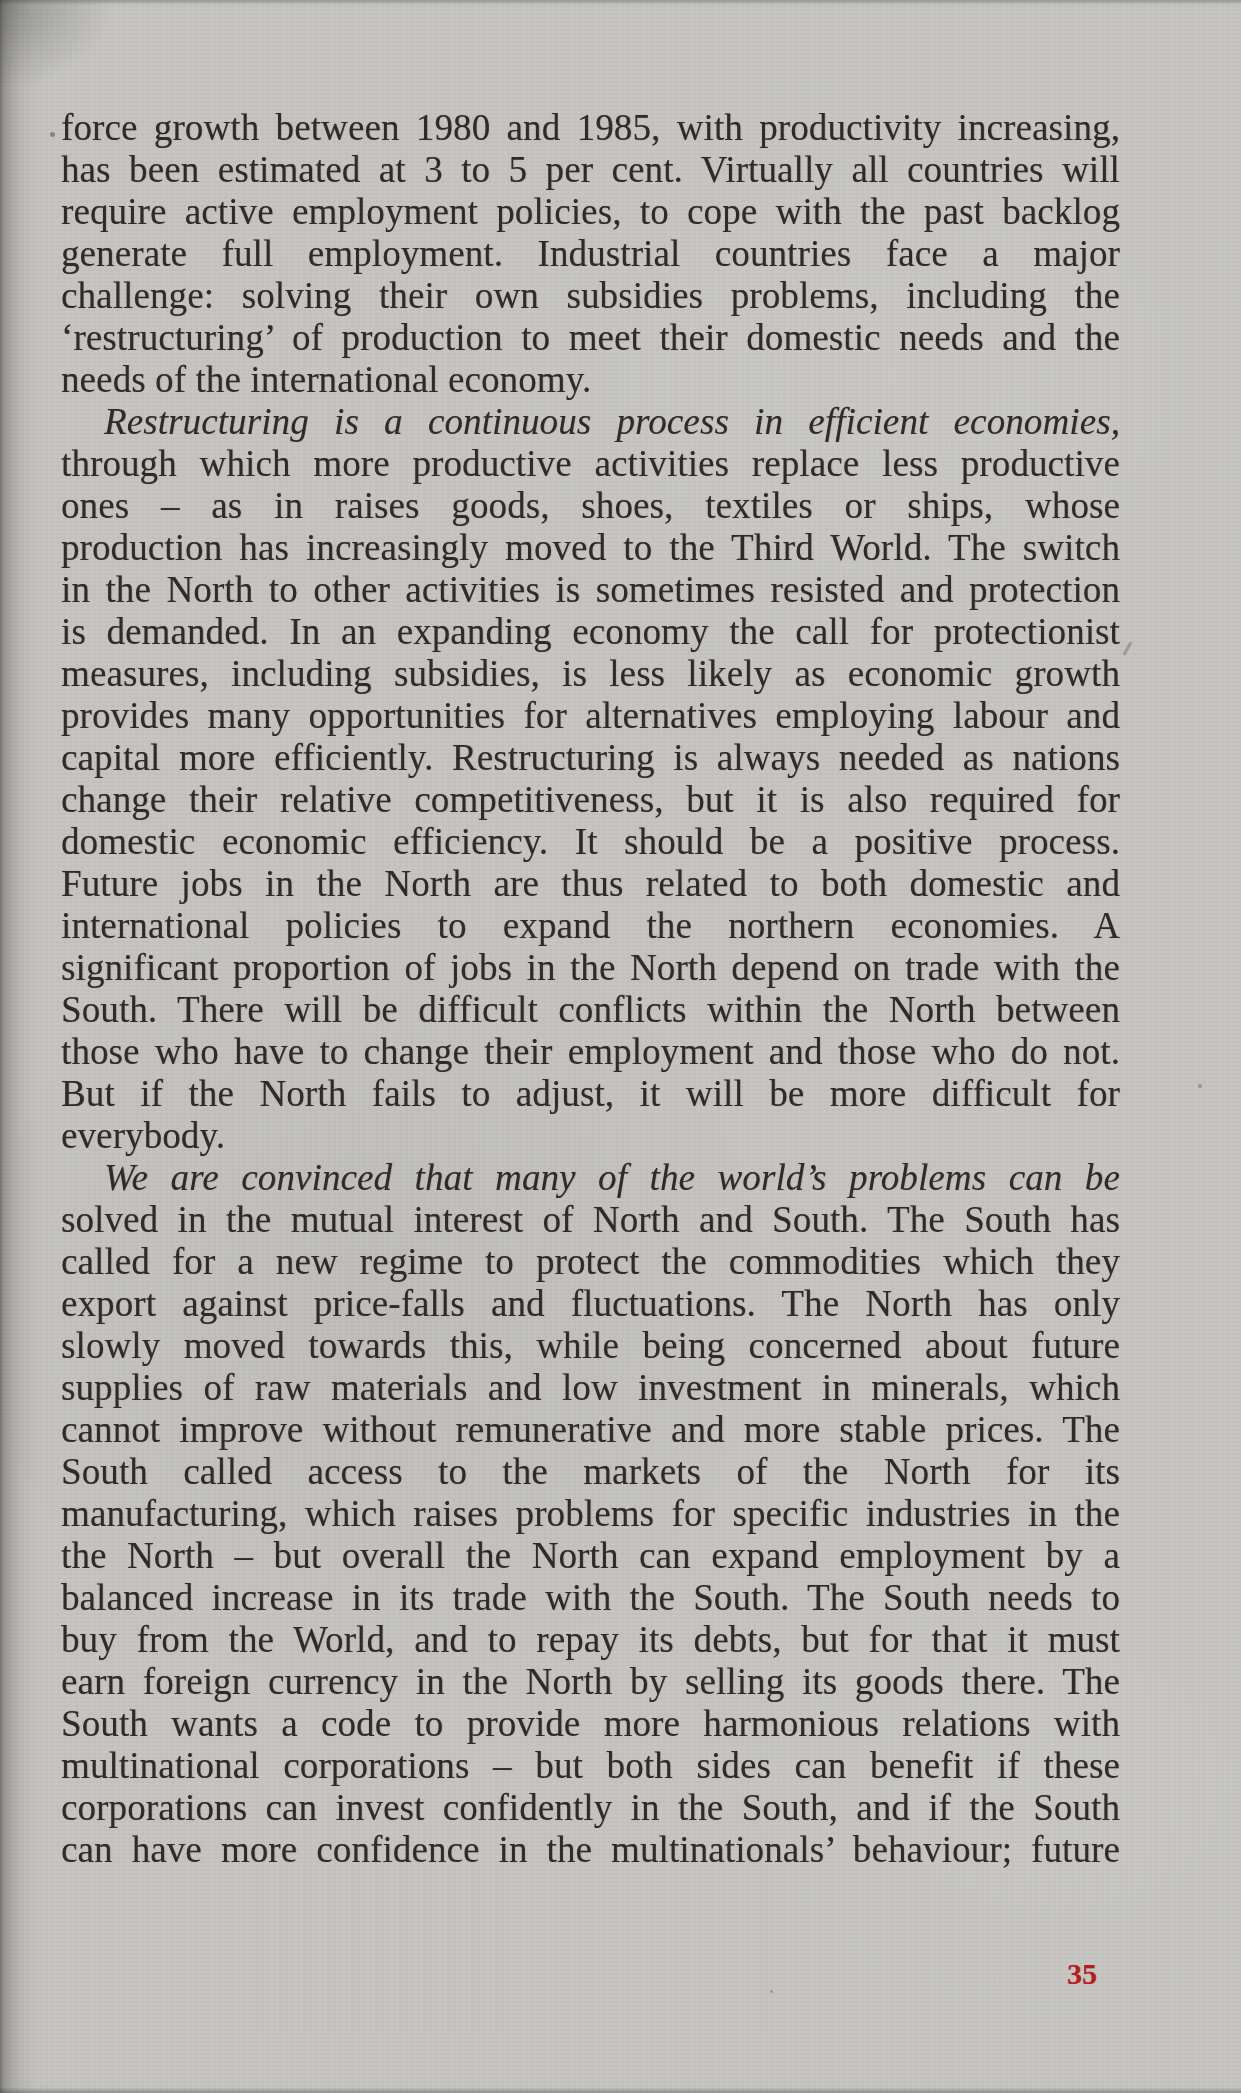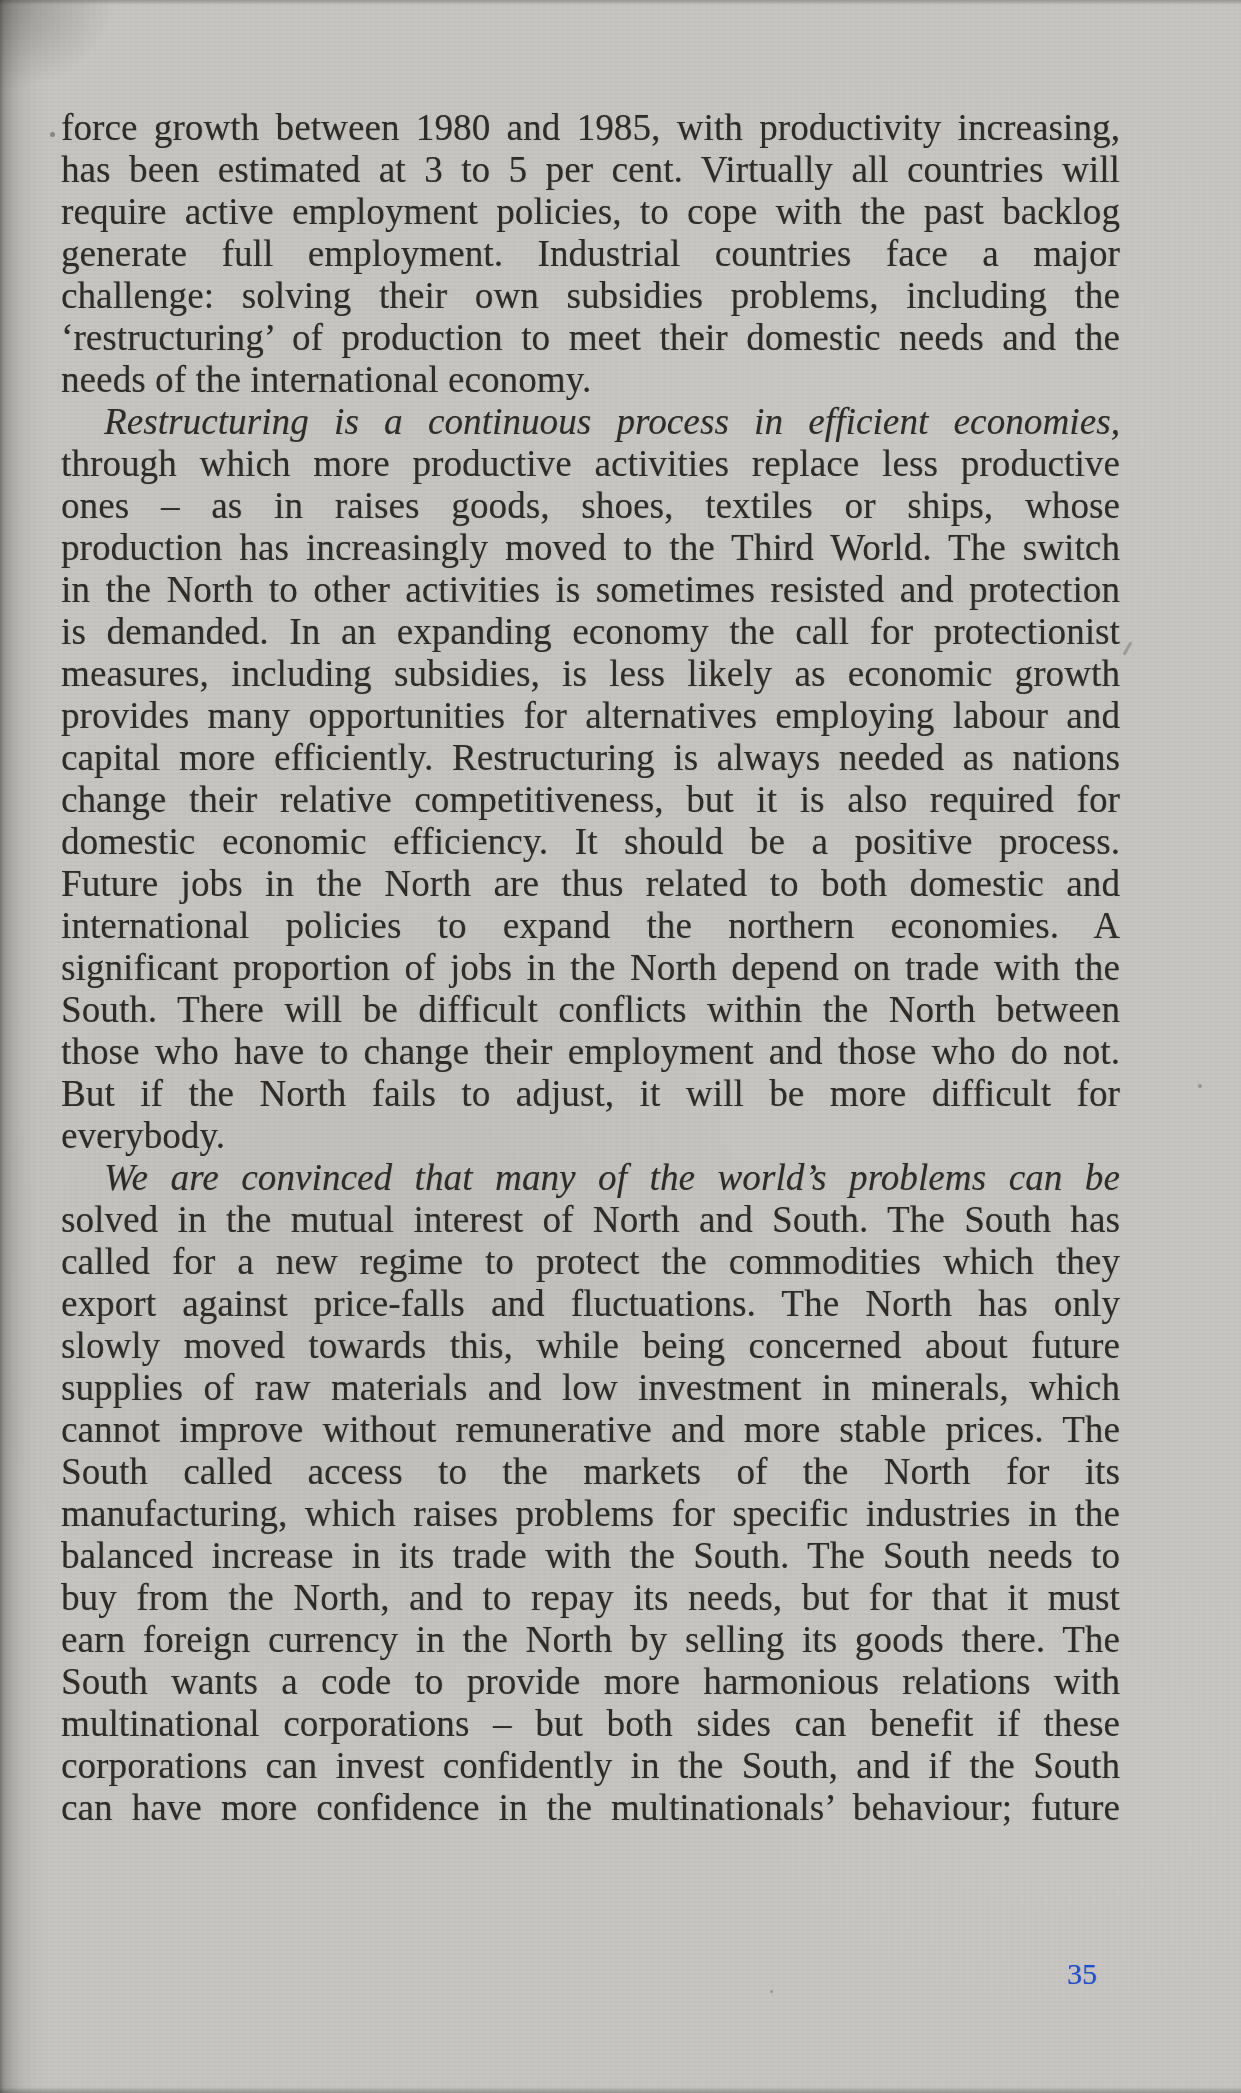--- a/index.html
+++ b/index.html
@@ -68,22 +68,23 @@
   .para { margin: 0; }
   .line { text-align: justify; text-align-last: justify; white-space: normal; }
   .line.no-j { text-align-last: left; }
   .para.indent .line:first-child { text-indent: 43px; font-style: italic; }
   .page-number {
     position: absolute;
     top: 1953px;
     right: 144px;
     font-size: 30px;
     line-height: 42px;
-    color: #1d4ed8;
+    color: #b91c1c;
     text-shadow: 0.4px 0.4px 0.7px rgba(47,44,39,0.40);
+    font-weight: bold;
   }
   
   .speck { position: absolute; background: #4a4742; border-radius: 50%; }
   .speck.s1 { left: 50px;  top: 132px;  width: 5px; height: 5px; opacity: .5; }
   .speck.s2 { left: 1126px; top: 641px; width: 3px; height: 15px; border-radius: 2px; transform: rotate(30deg); opacity: .32; }
   .speck.s3 { left: 1198px; top: 1084px; width: 4px; height: 4px; opacity: .38; }
   .speck.s4 { left: 770px; top: 1990px; width: 3px; height: 3px; opacity: .35; }
 </style>
 </head>
 <body>
@@ -127,22 +128,23 @@
     <div class="para indent">
       <div class="line">We are convinced that many of the world’s problems can be</div>
       <div class="line">solved in the mutual interest of North and South. The South has</div>
       <div class="line">called for a new regime to protect the commodities which they</div>
       <div class="line">export against price-falls and fluctuations. The North has only</div>
       <div class="line">slowly moved towards this, while being concerned about future</div>
       <div class="line">supplies of raw materials and low investment in minerals, which</div>
       <div class="line">cannot improve without remunerative and more stable prices. The</div>
       <div class="line">South called access to the markets of the North for its</div>
       <div class="line">manufacturing, which raises problems for specific industries in the</div>
+      <div class="line">the North – but overall the North can expand employment by a</div>
       <div class="line">balanced increase in its trade with the South. The South needs to</div>
-      <div class="line">buy from the North, and to repay its needs, but for that it must</div>
+      <div class="line">buy from the World, and to repay its debts, but for that it must</div>
       <div class="line">earn foreign currency in the North by selling its goods there. The</div>
       <div class="line">South wants a code to provide more harmonious relations with</div>
       <div class="line">multinational corporations – but both sides can benefit if these</div>
       <div class="line">corporations can invest confidently in the South, and if the South</div>
       <div class="line">can have more confidence in the multinationals’ behaviour; future</div>
     </div>
   </div>
 
 <div class="page-number">35</div>
 

